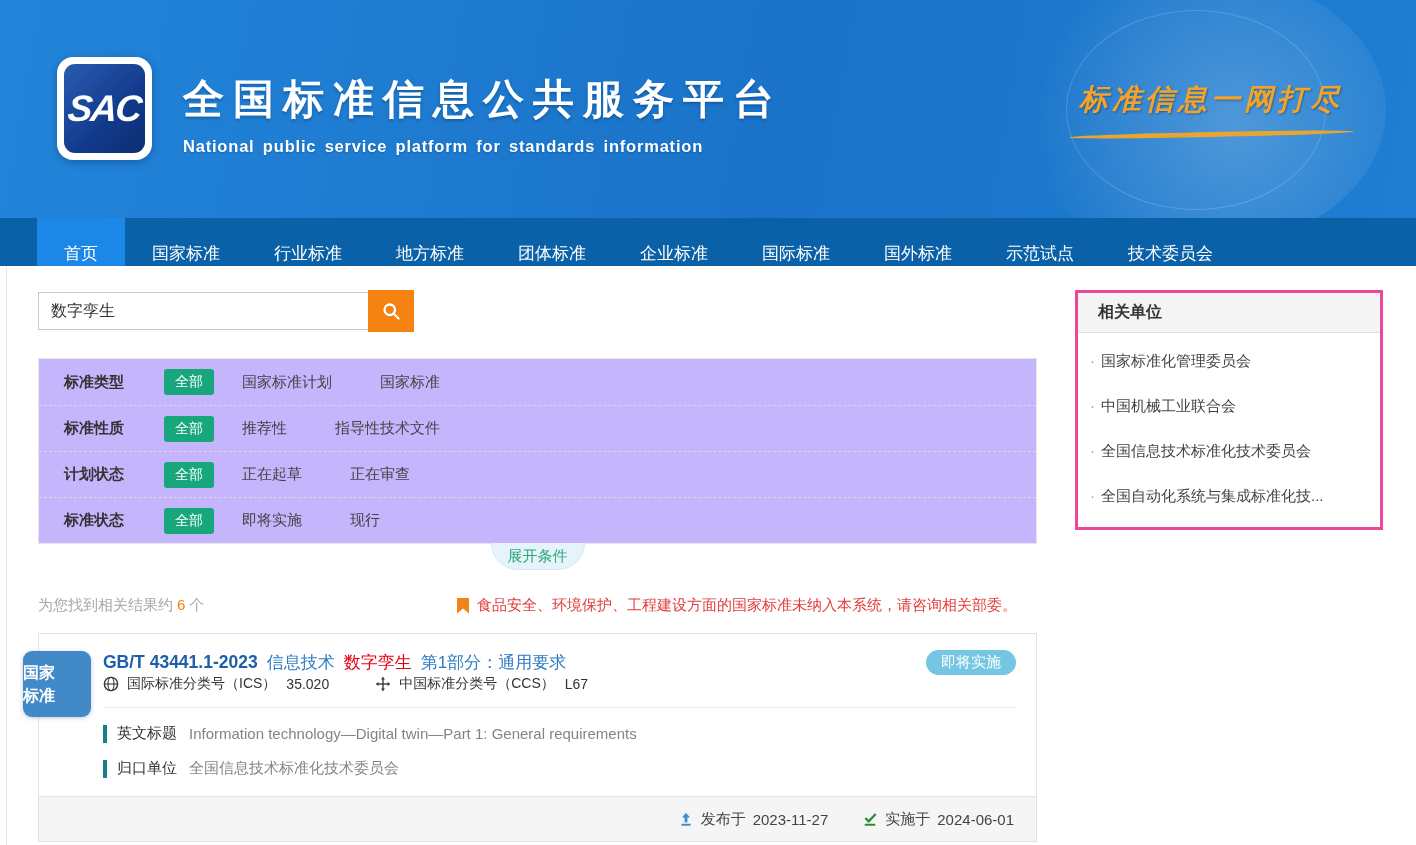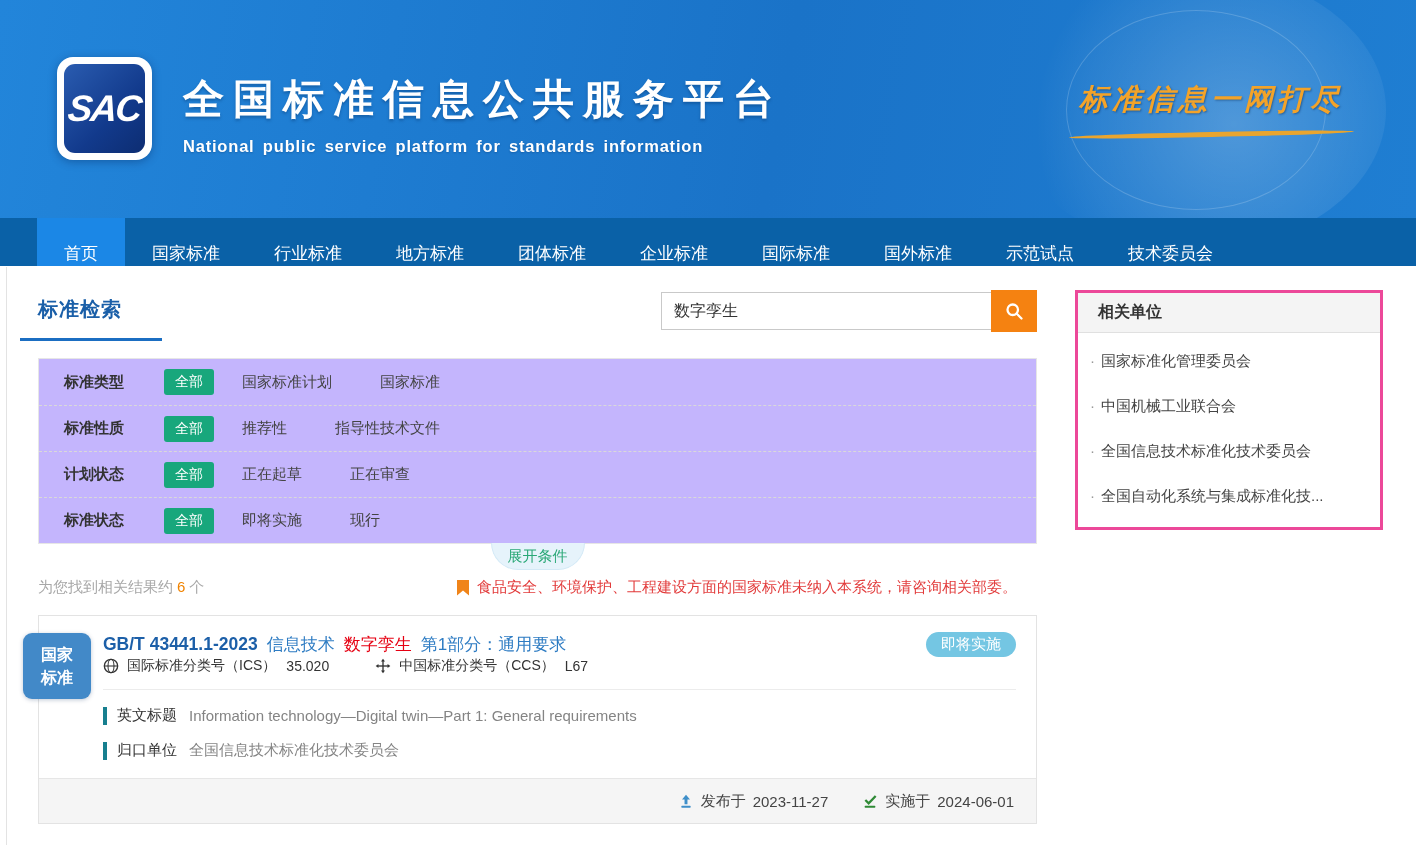--- a/index.html
+++ b/index.html
@@ -63,32 +63,32 @@
   .filter-label { width:100px; font-size:15px; font-weight:bold; color:#333; flex:none; }
   .filter-selected { background:#18a77c; color:#fff; font-size:14px; padding:4px 11px;
     border-radius:3px; margin-right:28px; cursor:pointer; }
   .filter-option { font-size:15px; color:#444; margin-right:48px; cursor:pointer; }
 
   .expand-tab { width:94px; height:27px; margin:-1px auto 0; text-align:center;
     line-height:25px; font-size:15px; color:#2aa877; background:#e6f3fb;
     border:1px solid #d3e9f6; border-top:none; border-radius:0 0 40px 40px; cursor:pointer; }
 
   
-  .result-info { display:flex; justify-content:space-between; align-items:center; margin-top:8px; }
+  .result-info { display:flex; justify-content:space-between; align-items:center; margin-top:26px; }
   .summary { font-size:15px; color:#a7a7a7; }
   .summary .count { color:#f08300; padding:0 4px; }
   .notice { display:flex; align-items:center; font-size:15px; color:#e23b3b; padding-right:20px; }
   .bookmark-icon { width:12px; height:16px; background:#f08419; margin-right:8px; flex:none;
     clip-path:polygon(0 0,100% 0,100% 100%,50% 68%,0 100%); }
 
   
   .result-card { position:relative; margin-top:18px; border:1px solid #e3e3e3; background:#fff; }
   .type-badge { position:absolute; left:-16px; top:17px; width:68px; height:66px;
     background:#4289c8; border-radius:9px; color:#fff; font-size:16px; font-weight:bold;
-    display:flex; flex-direction:column; align-items:center; justify-content:center;
+    display:flex; flex-direction:column; justify-content:center;
     line-height:1.45; box-shadow:0 1px 4px rgba(0,40,90,.25); }
   .card-main { padding:16px 20px 0 64px; }
   .title-row { display:flex; align-items:center; gap:9px; }
   .std-code { font-size:17.5px; font-weight:bold; color:#1c5fa8; }
   .std-title-part { font-size:17px; color:#2e7cc3; }
   .std-title-hl { font-size:17px; color:#e60012; }
   .status-badge { margin-left:auto; background:#74c6e3; color:#fff; font-size:15px;
     padding:3px 15px; border-radius:13px; }
   .meta-row { display:flex; align-items:center; font-size:14px; color:#333; }
   .meta-row .icon { display:flex; margin-right:8px; }
@@ -146,24 +146,20 @@
   <a class="nav-item">技术委员会</a>
 </nav>
 
 <div class="left-edge"></div>
 
 <div class="content">
 
   <div class="main-col">
 
     <div class="search-row">
-      <div class="section-title-wrap">
-        <span class="section-title">标准检索</span>
-        <div class="section-underline"></div>
-      </div>
       <div class="search-box">
         <input class="search-input" type="text" value="数字孪生" style="">
         <button class="search-btn">
           <span style="display:flex;">
             <svg viewBox="0 0 24 24" width="21" height="21">
               <circle cx="10" cy="10" r="6" fill="none" stroke="#fff" stroke-width="2.6"></circle>
               <line x1="14.6" y1="14.6" x2="20" y2="20" stroke="#fff" stroke-width="2.6" stroke-linecap="round"></line>
             </svg>
           </span>
         </button>

